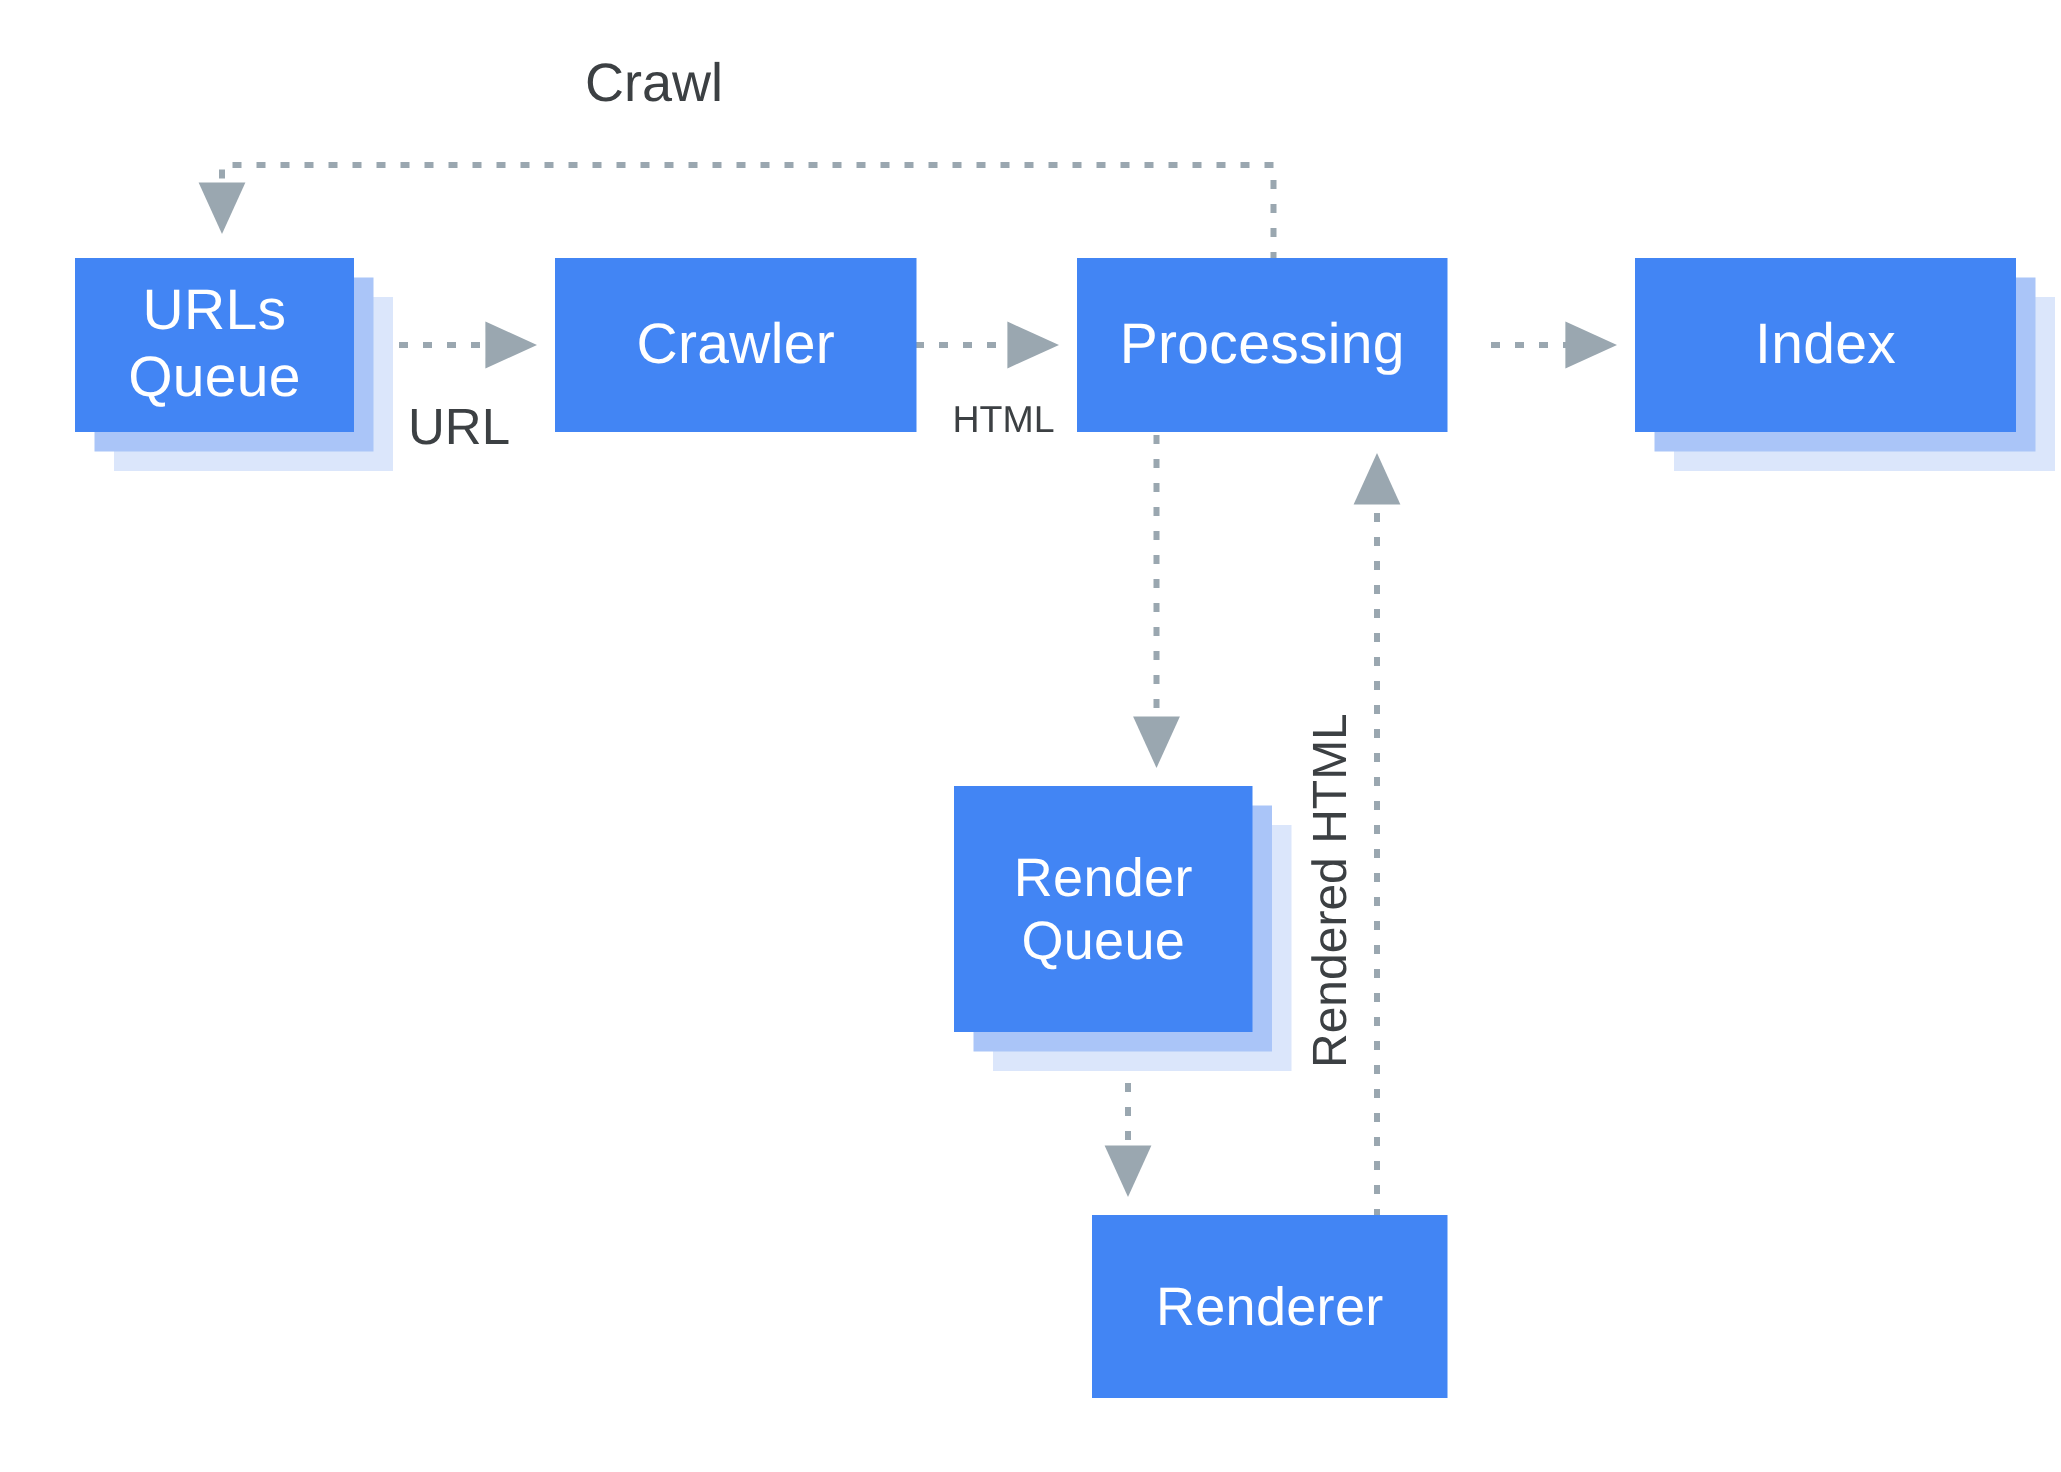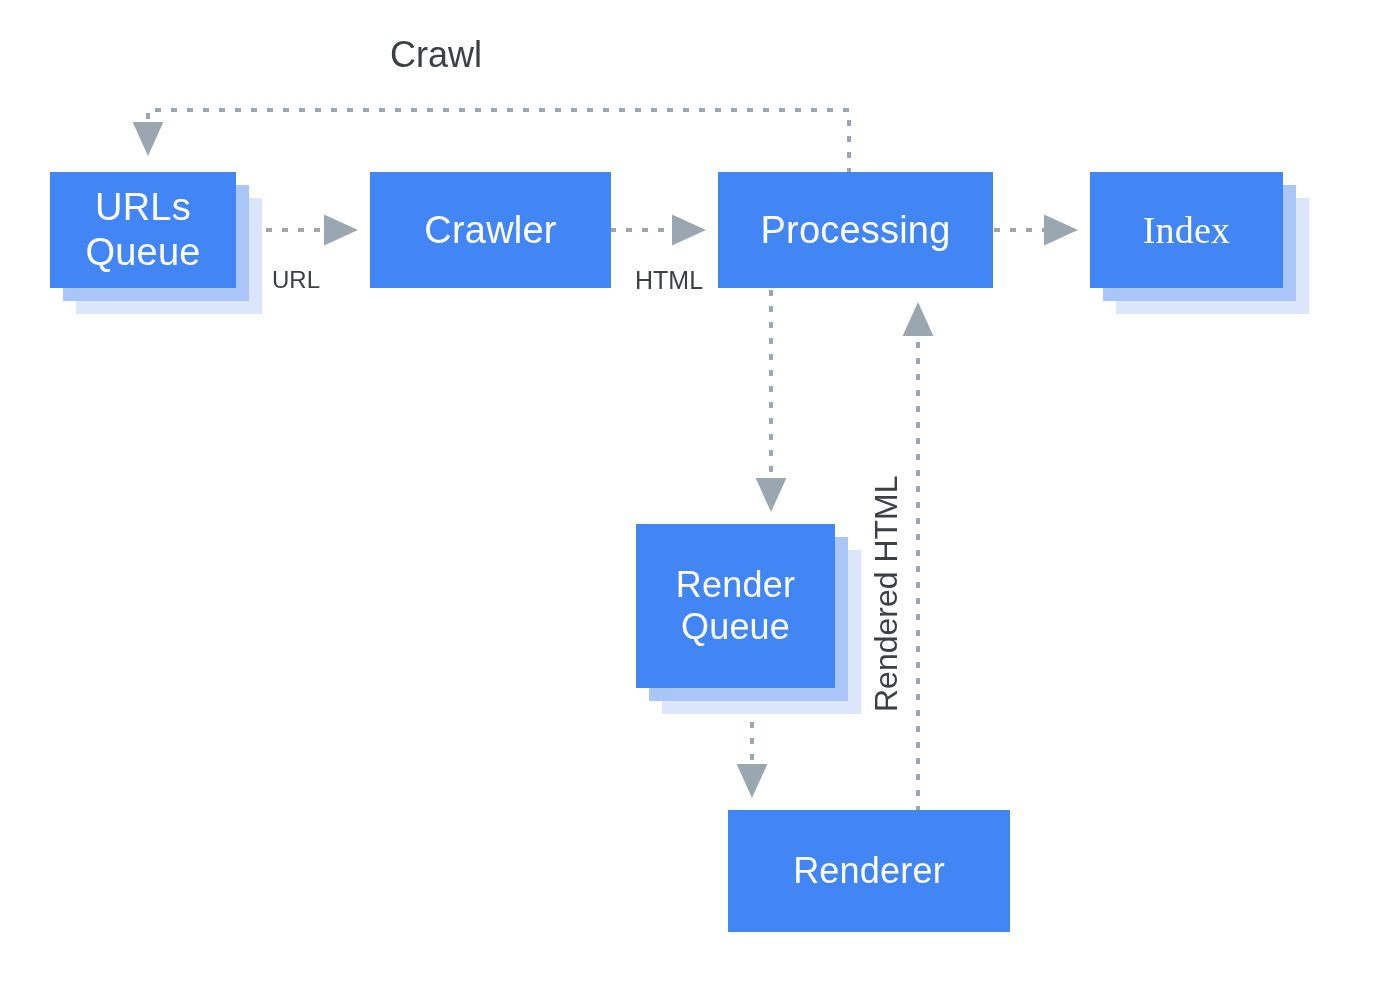--- a/index.html
+++ b/index.html
@@ -121,54 +121,54 @@
     </div>
   </div>
 
   <div class="node flat" id="n-crawler" style="left:370px; top:172px; width:241px; height:116px;">
 
     <div class="face" style="font-size:38px;">
       <span>Crawler</span>
     </div>
   </div>
 
-  <div class="node flat" id="n-processing" style="left:718px; top:172px; width:275px; height:116px;">
+  <div class="node flat" id="n-processing" style="left:718px; top:172px; width:247px; height:116px;">
 
     <div class="face" style="font-size:38px;">
       <span>Processing</span>
     </div>
   </div>
 
-  <div class="node" id="n-index" style="left:1090px; top:172px; width:193px; height:116px;font-family:Liberation Serif, serif;">
+  <div class="node" id="n-index" style="left:1090px; top:172px; width:254px; height:116px;">
     <div class="shadow2"></div>
     <div class="shadow1"></div>
     <div class="face" style="font-size:38px;">
       <span>Index</span>
     </div>
   </div>
 
   <div class="node" id="n-render-queue" style="left:636px; top:524px; width:199px; height:164px;">
     <div class="shadow2"></div>
     <div class="shadow1"></div>
     <div class="face" style="font-size:36px;">
       <span>
         <span>Render</span><br>
         <span>Queue</span>
       </span>
     </div>
   </div>
 
-  <div class="node flat" id="n-renderer" style="left:728px; top:810px; width:282px; height:122px;">
+  <div class="node flat" id="n-renderer" style="left:728px; top:810px; width:237px; height:122px;">
 
     <div class="face" style="font-size:36px;">
       <span>Renderer</span>
     </div>
   </div>
 
   <div class="label" style="left:390px; top:34px; font-size:36px;">Crawl</div>
 
-  <div class="label" style="left:272px; top:266px; font-size:24px;">URL</div>
+  <div class="label" style="left:272px; top:266px; font-size:34px;">URL</div>
 
   <div class="label" style="left:600px; top:266px; font-size:25px;margin-left:35px;">HTML</div>
 
   <div class="label vert" style="left:868px; top:712px; font-size:32px;">Rendered HTML</div>
 
 </div>
 
 </body></html>

